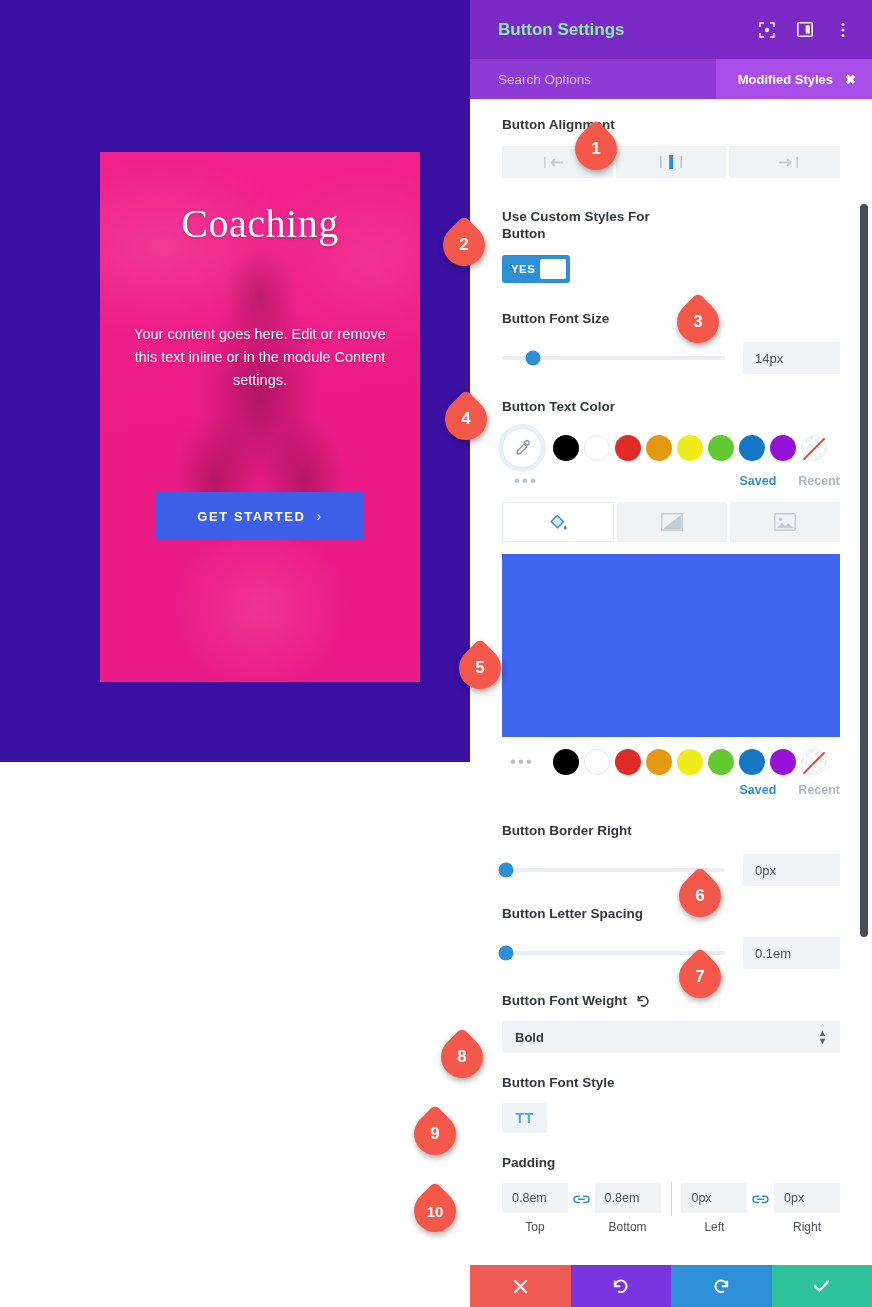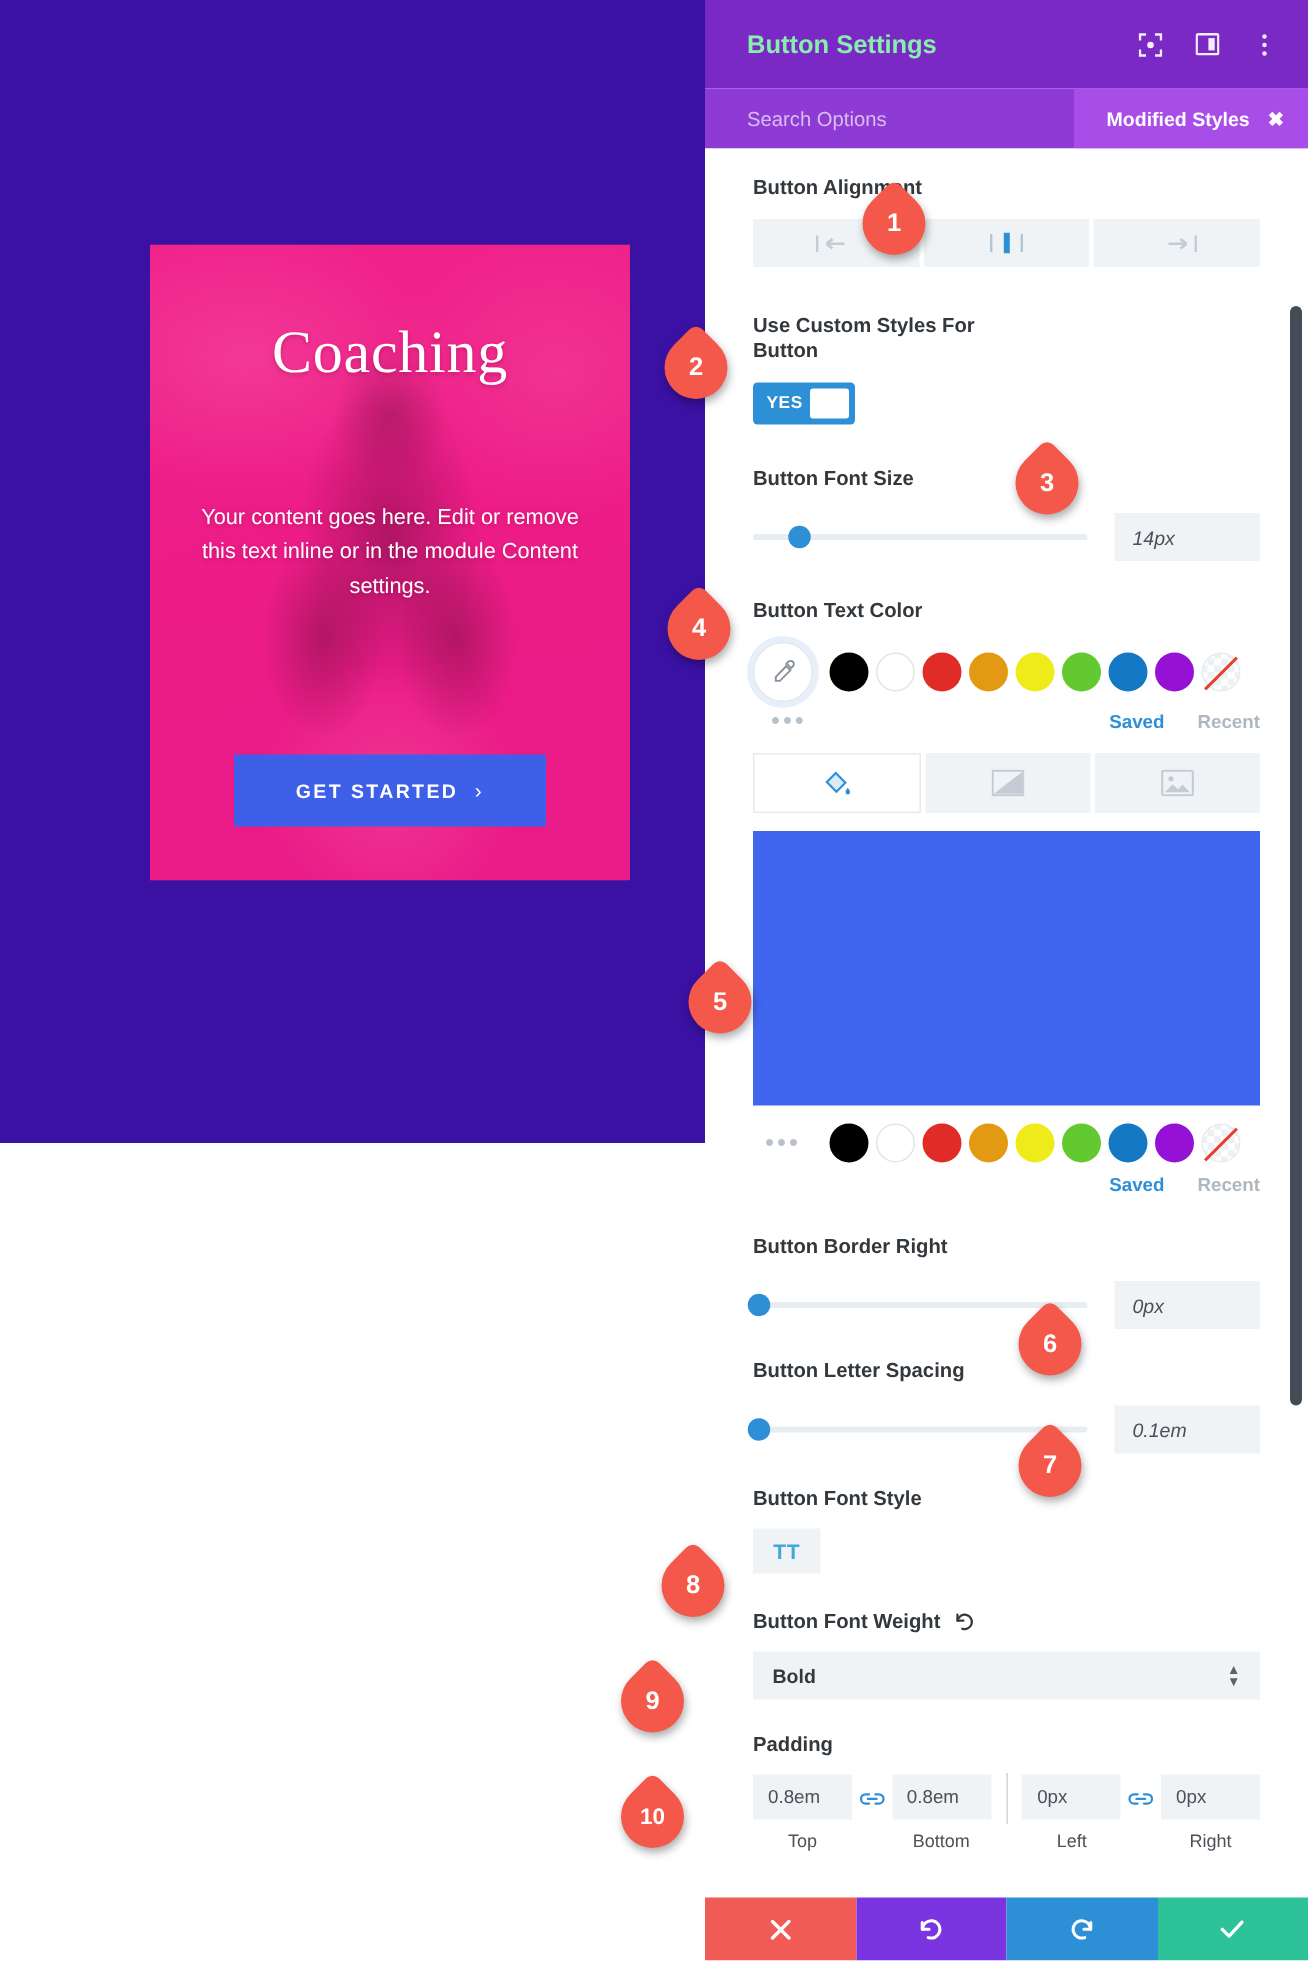--- a/index.html
+++ b/index.html
@@ -17,22 +17,22 @@
     width: 470px; height: 762px;
     background: #3A11A3;
     overflow: hidden;
   }
   .canvas-below {
     position: absolute; left: 0; top: 762px;
     width: 470px; height: 545px;
     background: #ffffff;
   }
   .promo-card {
-    position: absolute; left: 100px; top: 163px;
-    width: 320px; height: 424px;
+    position: absolute; left: 100px; top: 152px;
+    width: 320px; height: 530px;
     overflow: hidden;
   }
   .promo-photo {
     position: absolute; inset: 0;
     background:
       radial-gradient(ellipse 52px 66px at 50% 27%, rgba(120,20,70,.55), rgba(120,20,70,0) 72%),
       radial-gradient(ellipse 86px 150px at 50% 46%, rgba(95,12,58,.62), rgba(95,12,58,0) 70%),
       radial-gradient(ellipse 120px 120px at 50% 86%, rgba(255,120,175,.38), rgba(255,120,175,0) 72%),
       radial-gradient(ellipse 180px 120px at 20% 18%, rgba(255,150,195,.30), rgba(255,150,195,0) 75%),
       radial-gradient(ellipse 160px 130px at 85% 20%, rgba(255,140,190,.26), rgba(255,140,190,0) 75%),
@@ -127,21 +127,21 @@
   
   .toggle {
     margin-top: 13px; width: 68px; height: 28px; background: #2D8FD5;
     border-radius: 3px; display: flex; align-items: center;
     justify-content: space-between; padding: 0 4px 0 9px; cursor: pointer;
   }
   .toggle .yes { color: #fff; font-size: 11.5px; font-weight: bold; letter-spacing: .4px; }
   .toggle .knob { width: 26px; height: 20px; background: #fff; border-radius: 2px; }
 
   
-  .slider-row { display: flex; align-items: center; gap: 0; margin-top: 16px; font-style: italic; }
+  .slider-row { display: flex; align-items: center; gap: 0; margin-top: 16px; }
   .slider-track {
     flex: 1; height: 4px; background: #E8EDF1; border-radius: 2px;
     position: relative; margin-right: 18px;
   }
   .slider-knob {
     position: absolute; top: 50%; transform: translate(-50%,-50%);
     width: 15px; height: 15px; border-radius: 50%; background: #2D8FD5; cursor: pointer;
   }
   .slider-val {
     width: 97px; height: 32px; background: #EFF3F6; border: none;
@@ -434,42 +434,42 @@
       <div class="field" style="margin-top:20px">
         <div class="flabel">Button Letter Spacing</div>
         <div class="slider-row">
           <div class="slider-track">
             <div class="slider-knob" style="left:2%"></div>
           </div>
           <div class="slider-val">0.1em</div>
         </div>
       </div>
 
-      <div class="field" style="margin-top:22px">
-        <div class="flabel">Button Font Style</div>
-        <div class="tt-btn">TT</div>
-      </div>
-
       <div class="field" style="margin-top:24px">
         <div class="flabel">
           <span>Button Font Weight</span>
           <span class="reset-ico">
             <svg width="14" height="14" viewBox="0 0 14 14" fill="none" stroke="#33383D" stroke-width="1.5">
               <path d="M2.4 6.4a4.8 4.8 0 113.1 5.4" stroke-linecap="round"></path>
               <path d="M2.3 2.4v4h4" stroke-linecap="round" stroke-linejoin="round"></path>
             </svg>
           </span>
         </div>
         <div class="select-box">
           <span>Bold</span>
           <span class="select-arrows">▲<br>▼</span>
         </div>
       </div>
 
       <div class="field" style="margin-top:22px">
+        <div class="flabel">Button Font Style</div>
+        <div class="tt-btn">TT</div>
+      </div>
+
+      <div class="field" style="margin-top:22px">
         <div class="flabel">Padding</div>
         <div class="pad-row">
           <div class="pad-cell">
             <div class="pad-input">0.8em</div>
             <div class="pad-lbl">Top</div>
           </div>
           <div class="link-ico">
             <svg width="17" height="13" viewBox="0 0 17 13" fill="none" stroke="#2D8FD5" stroke-width="1.5">
               <path d="M6.4 3.2H4.1a3.1 3.1 0 000 6.2h2.3M10.6 3.2h2.3a3.1 3.1 0 010 6.2h-2.3" stroke-linecap="round"></path>
               <path d="M5.6 6.3h5.8" stroke-linecap="round"></path>

